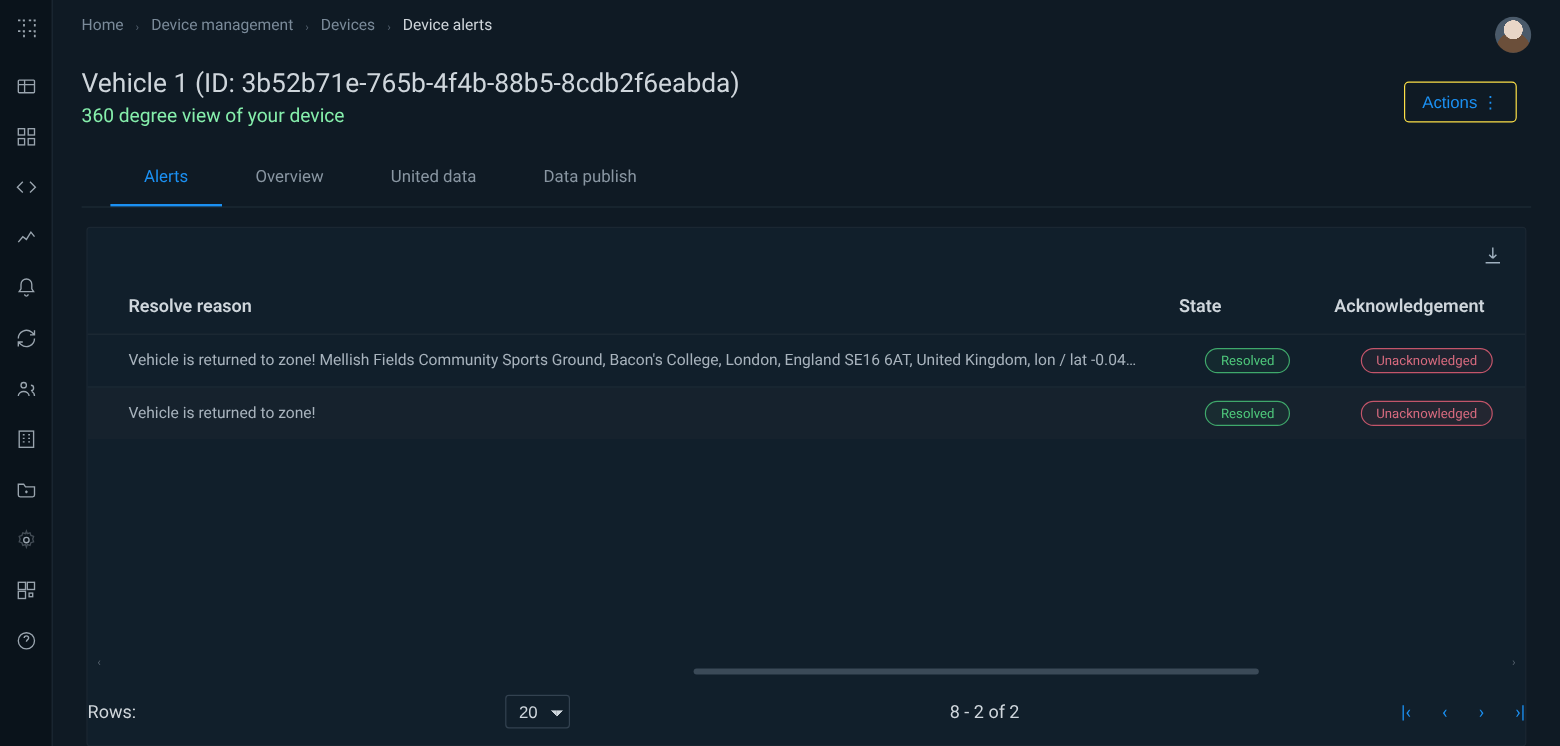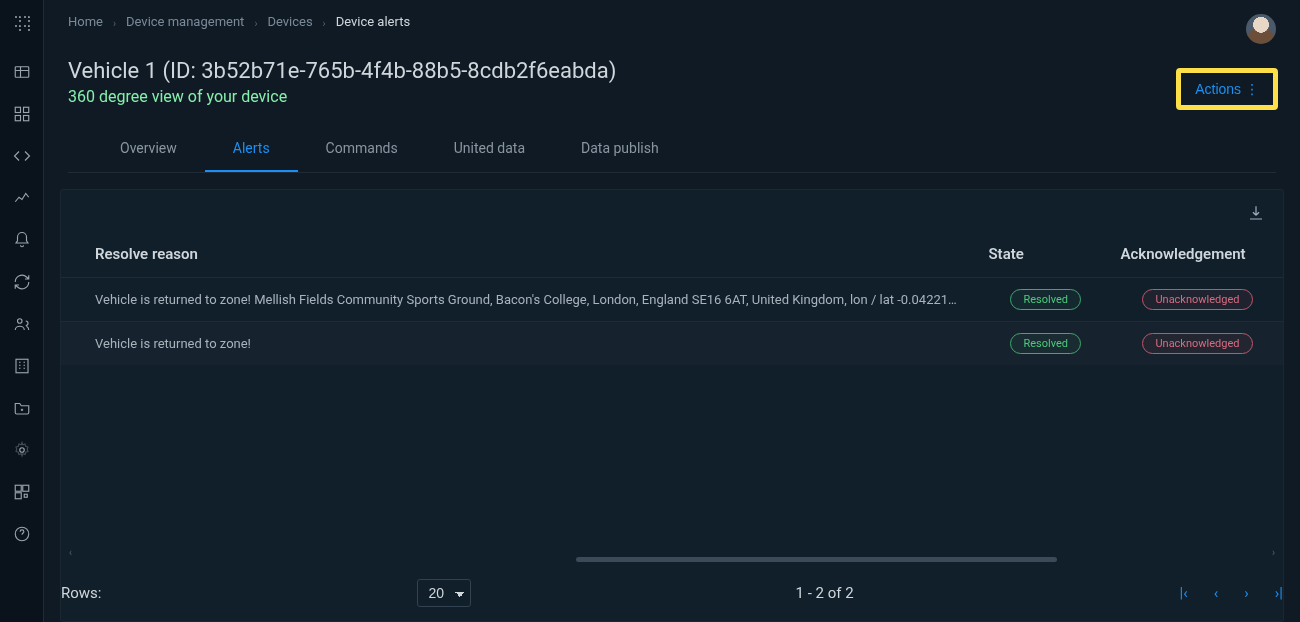--- a/index.html
+++ b/index.html
@@ -12,25 +12,25 @@
 .main{flex:1;display:flex;flex-direction:column;min-width:0}
 .topbar{display:flex;align-items:flex-start;padding:14px 24px 0 24px}
 .breadcrumb{display:flex;align-items:flex-end;gap:10px;color:#7a8a99;font-size:13px}
 .breadcrumb .crumb{cursor:pointer}
 .breadcrumb .crumb.current{color:#d0d6db}
 .breadcrumb .chev{font-size:10px;color:#556270}
 .avatar{margin-left:auto;width:30px;height:30px;border-radius:50%;background:#d9c7b8;overflow:hidden;background-image:radial-gradient(circle at 50% 36%,#e8d6c7 32%,transparent 33%),radial-gradient(circle at 50% 90%,#6b4f3a 45%,#4a5a6a 46%);cursor:pointer}
 .titleblock{padding:6px 24px 8px}
 .titleblock h1{margin:8px 0 0;font-weight:400;font-size:22px;color:#cfd6dc}
 .titleblock .subtitle{margin:4px 0 0;font-size:16px;color:#86efac}
-.actions-btn{position:absolute;right:22px;top:68px;border:5px solid #fde047;color:#1b90f2;background:transparent;border-radius:4px;padding:8px 14px;font-size:14px;cursor:pointer}
+.actions-btn{position:absolute;right:36px;top:68px;border:1px solid #fde047;color:#1b90f2;background:transparent;border-radius:4px;padding:8px 14px;font-size:14px;cursor:pointer}
 .tabs{display:flex;gap:0;border-bottom:1px solid #1f2b36;margin:12px 24px 0;padding:0 24px}
 .tab{padding:14px 28px;color:#8996a2;cursor:pointer;border-bottom:2px solid transparent;font-size:14px}
 .tab.active{color:#1b90f2;border-bottom-color:#1b90f2}
-.panel{margin:16px 16px 0;background:#111f2b;border:1px solid #1b2732;border-radius:3px;flex:1;display:flex;flex-direction:column;min-height:0;position:relative}
+.panel{margin:16px 28px 0;background:#111f2b;border:1px solid #1b2732;border-radius:3px;flex:1;display:flex;flex-direction:column;min-height:0;position:relative}
 .panel-toolbar{display:flex;justify-content:flex-end;padding:14px 18px 6px}
 .download-icon{color:#9fb0bf;cursor:pointer}
 .table{width:100%;border-collapse:collapse}
 .table th{text-align:left;font-weight:600;color:#cfd6dc;font-size:15px;padding:14px 18px 14px 34px}
 .table th:first-child{padding-left:34px}
 .table th:nth-child(2),.table th:nth-child(3){padding-left:12px}
 .table tr.data-row{border-top:1px solid #1f2b36}
 .table tr.data-row:nth-child(even){background:#16222d}
 .table td{padding:11px 18px 11px 34px;color:#a8b3bd;font-size:13px;white-space:nowrap;overflow:hidden;text-overflow:ellipsis}
 .table td:first-child{max-width:850px}
@@ -146,23 +146,22 @@
       <div class="avatar"></div>
     </div>
 
     <div class="titleblock">
       <h1>Vehicle 1 (ID: 3b52b71e-765b-4f4b-88b5-8cdb2f6eabda)</h1>
       <div class="subtitle">360 degree view of your device</div>
     </div>
     <button class="actions-btn">Actions ⋮</button>
 
     <div class="tabs" id="tabs">
+        <div class="tab active">Alerts</div>
         <div class="tab">Overview</div>
-        <div class="tab active">Alerts</div>
-        <div class="tab">Commands</div>
         <div class="tab">United data</div>
         <div class="tab">Data publish</div>
       </div>
 
     <div class="panel">
       <div class="panel-toolbar">
         <span class="download-icon">
           <svg width="18" height="18" viewBox="0 0 24 24" fill="none" stroke="currentColor" stroke-width="1.6">
               <path d="M12 3v12m0 0l-4-4m4 4l4-4M4 20h16"></path>
             </svg>
@@ -194,21 +193,21 @@
         <span class="scroll-chev" style="left:8px">‹</span>
         <div class="hscroll">
             <div class="thumb" style="left:42%;width:40%"></div>
           </div>
         <span class="scroll-chev" style="right:8px">›</span>
       </div>
 
       <div class="footer">
         <span class="rows-label">Rows:</span>
         <select id="page-size-select"><option value="20">20</option></select>
-        <span class="range">1 - 2 of 2</span>
+        <span class="range">8 - 2 of 2</span>
         <div class="pager">
           <span>|‹</span>
           <span>‹</span>
           <span>›</span>
           <span>›|</span>
         </div>
       </div>
     </div>
   </div>
 </div>

